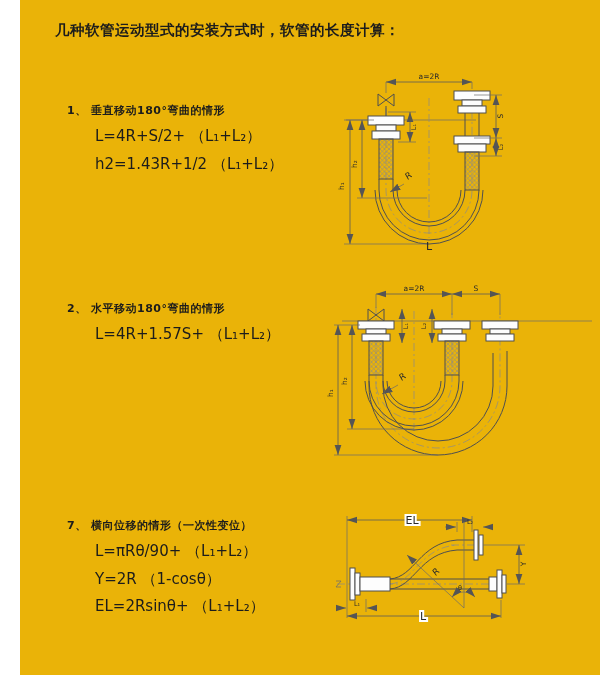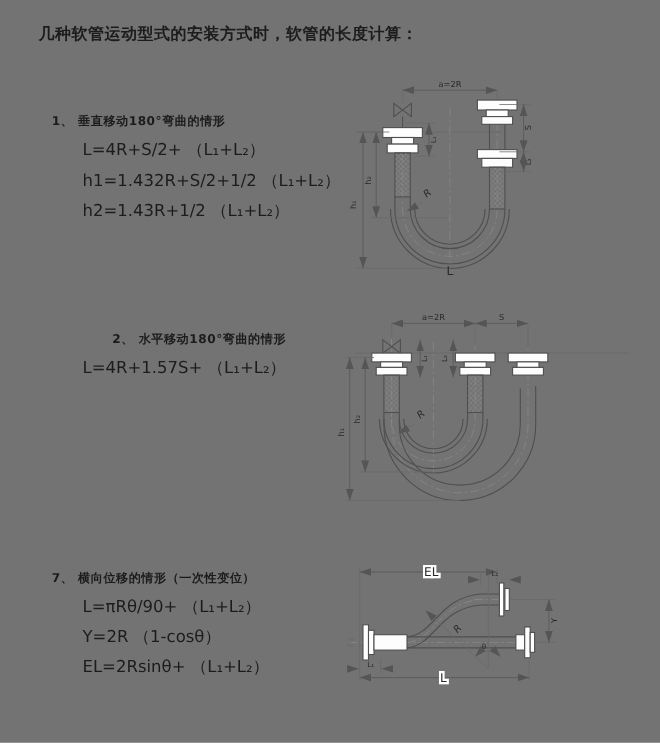--- a/index.html
+++ b/index.html
@@ -1,21 +1,21 @@
 <!DOCTYPE html>
 <html><head>
 <meta charset="utf-8">
 <style>
   html,body{margin:0;padding:0;}
   body{width:600px;height:675px;background:#fff;position:relative;overflow:hidden;
        font-family:"DejaVu Sans","Liberation Sans",sans-serif;color:#1c1c1c;}
-  .page{position:absolute;inset:0;background:#737373;}
+  .page{position:absolute;inset:0;background:#eab308;margin-left:20px;}
   .title{position:absolute;left:35px;top:21px;font-size:14.5px;font-weight:bold;letter-spacing:.5px;white-space:pre;}
   .section{position:absolute;}
-  #s1{left:47px;top:103px;} #s2{left:47px;top:301px;text-align:right;} #s3{left:47px;top:518px;}
+  #s1{left:47px;top:103px;} #s2{left:47px;top:301px;} #s3{left:47px;top:518px;}
   .heading{font-size:11px;font-weight:bold;letter-spacing:.5px;margin:0 0 5px 0;white-space:pre;}
   .formula{font-size:15px;margin:0;padding-left:28px;height:27.5px;line-height:27.5px;white-space:pre;}
   svg{position:absolute;}
   #d1{left:306px;top:68px;} #d2{left:302px;top:281px;} #d3{left:297px;top:496px;}
   .ln{fill:none;stroke:#4f4f4f;stroke-width:1;}
   .fl{fill:#fdfdfd;stroke:#4f4f4f;stroke-width:1;}
   .hose{fill:url(#xh);stroke:#4f4f4f;stroke-width:1;}
   .dim{fill:none;stroke:#5a5a5a;stroke-width:.8;}
   .thin{fill:none;stroke:#6a6a6a;stroke-width:.7;}
   .cl{fill:none;stroke:#8a8a8a;stroke-width:.7;stroke-dasharray:8 3 2 3;}
@@ -28,21 +28,20 @@
 </head>
 <body>
 
 <div class="page">
 
   <div class="title">几种软管运动型式的安装方式时，软管的长度计算：</div>
 
   <div class="section" id="s1">
     <p class="heading">1、 垂直移动180°弯曲的情形</p>
     <p class="formula">L=4R+S/2+ （L₁+L₂）</p>
-    <p class="formula">h1=1.432R+S/2+1/2 （L₁+L₂）</p>
     <p class="formula">h2=1.43R+1/2 （L₁+L₂）</p>
   </div>
 
   <div class="section" id="s2">
     <p class="heading">2、 水平移动180°弯曲的情形</p>
     <p class="formula">L=4R+1.57S+ （L₁+L₂）</p>
   </div>
 
   <div class="section" id="s3">
     <p class="heading">7、 横向位移的情形（一次性变位）</p>

